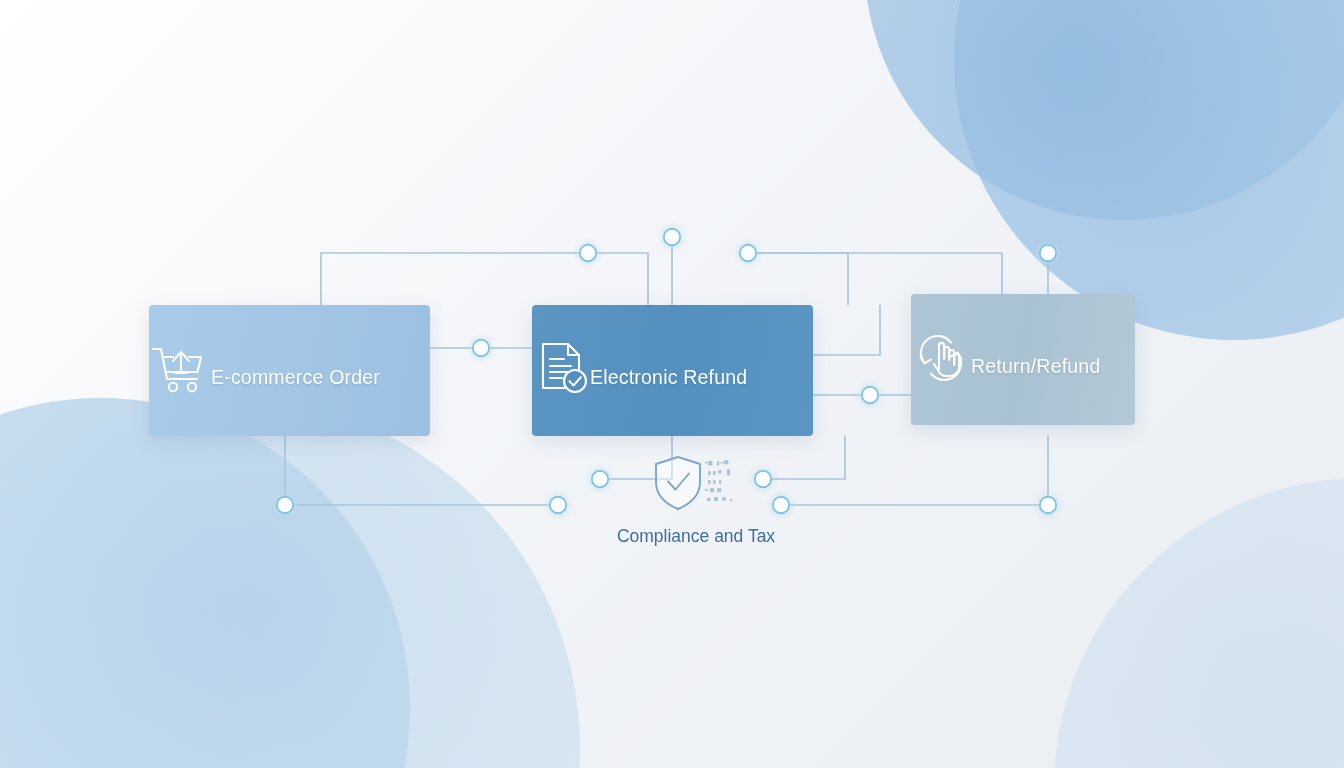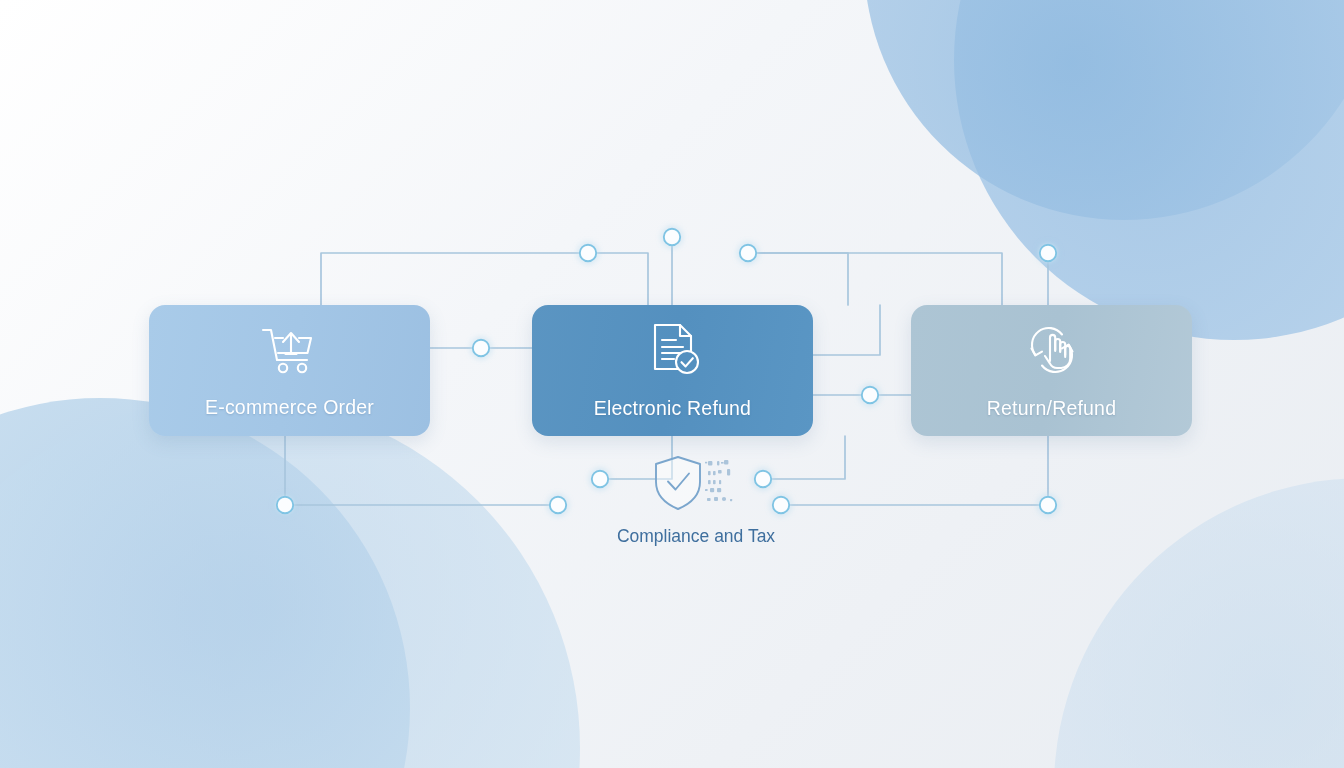--- a/index.html
+++ b/index.html
@@ -39,40 +39,40 @@
     right:-330px;bottom:-330px;width:620px;height:620px;
     background:radial-gradient(circle at 35% 35%,#bcd6ec 0%,#d5e4f2 70%,#e6eef6 100%);
     opacity:.5;
   }
 
   
   #wires{position:absolute;left:0;top:0;width:1344px;height:768px;}
 
   
   .card{
-    position:absolute;border-radius:16px;
-    display:flex;flex-direction:column;
-    align-items:center;justify-content:center;
+    position:absolute;border-radius:4px;
+    display:flex;flex-direction:row;
+    align-items:center;
     box-shadow:0 6px 18px rgba(90,125,160,.16);
   }
   .card .ico{display:block;}
   .card .lbl{
     margin-top:14px;color:#ffffff;font-size:19.5px;letter-spacing:.2px;
     text-shadow:0 1px 2px rgba(60,95,135,.25);white-space:nowrap;
   }
   #card-order{
     left:149px;top:305px;width:281px;height:131px;
     background:linear-gradient(100deg,#a9cbe9 0%,#a3c6e6 50%,#9cc0e2 100%);
   }
   #card-invoice{
     left:532px;top:305px;width:281px;height:131px;
     background:linear-gradient(100deg,#5b95c2 0%,#5490bf 50%,#5a96c4 100%);
   }
   #card-return{
-    left:911px;top:305px;width:281px;height:131px;
+    left:911px;top:294px;width:224px;height:131px;
     background:linear-gradient(100deg,#adc5d4 0%,#a9c2d2 50%,#b3c9d7 100%);
   }
 
   
   #compliance{
     position:absolute;left:596px;top:452px;width:200px;height:105px;
     display:flex;flex-direction:column;align-items:center;justify-content:flex-start;
   }
   #compliance .lbl2{
     margin-top:8px;color:#3f6f9e;font-size:17.5px;white-space:nowrap;

